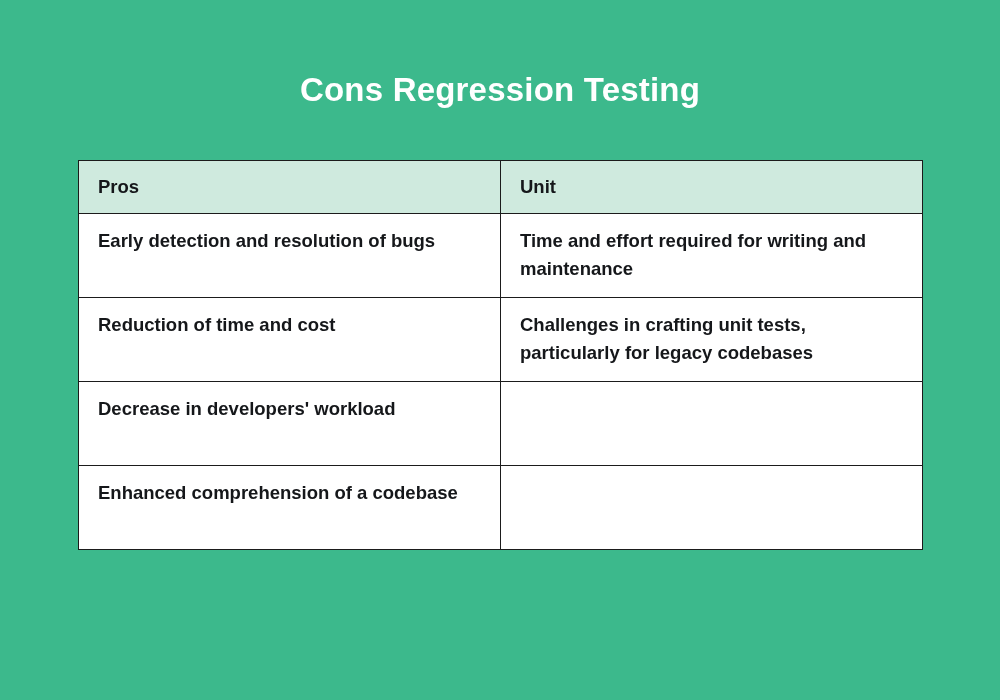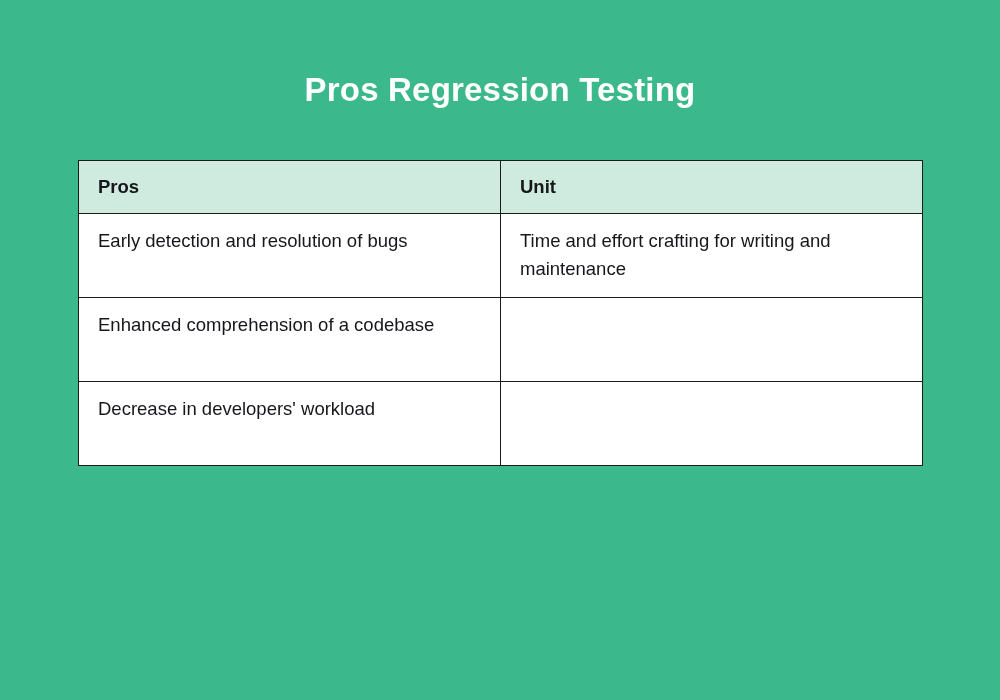--- a/index.html
+++ b/index.html
@@ -66,61 +66,70 @@
     height: 52px;
     padding-top: 12px;
     padding-bottom: 12px;
     vertical-align: middle;
   }
   table.proscons tbody tr.r-tall td { height: 84px; }
   table.proscons tbody tr.r-last td { height: 88px; }
   .cell-text {
     display: block;
     white-space: pre-line;
+    font-weight: bold;
   }
 </style>
 </head>
 <body style="background: rgb(60, 185, 140);">
 
 <div class="page">
 
-  <div class="title">Pros Regression Testing</div>
+  <div class="title">Cons Regression Testing</div>
 
   <div class="table-wrap">
     <table class="proscons">
       <colgroup>
         <col class="c1">
         <col class="c2">
       </colgroup>
       <thead>
         <tr>
           <th>Pros</th>
           <th>Unit</th>
         </tr>
       </thead>
       <tbody>
         <tr class="r-tall">
           <td>
             <span class="cell-text">Early detection and resolution of bugs</span>
           </td>
           <td>
-            <span class="cell-text">Time and effort crafting for writing and maintenance</span>
+            <span class="cell-text">Time and effort required for writing and maintenance</span>
           </td>
         </tr>
         <tr class="r-tall">
           <td>
-            <span class="cell-text">Enhanced comprehension of a codebase</span>
+            <span class="cell-text">Reduction of time and cost</span>
+          </td>
+          <td>
+            <span class="cell-text">Challenges in crafting unit tests, particularly for legacy codebases</span>
+          </td>
+        </tr>
+        <tr class="r-tall">
+          <td>
+            <span class="cell-text">Decrease in developers' workload</span>
           </td>
           <td>
             <span class="cell-text"></span>
           </td>
         </tr>
         <tr class="r-tall">
           <td>
-            <span class="cell-text">Decrease in developers' workload</span>
+            <span class="cell-text">Enhanced comprehension of a codebase</span>
           </td>
           <td>
             <span class="cell-text"></span>
           </td>
         </tr>
       </tbody>
     </table>
   </div>
 
 </div>

